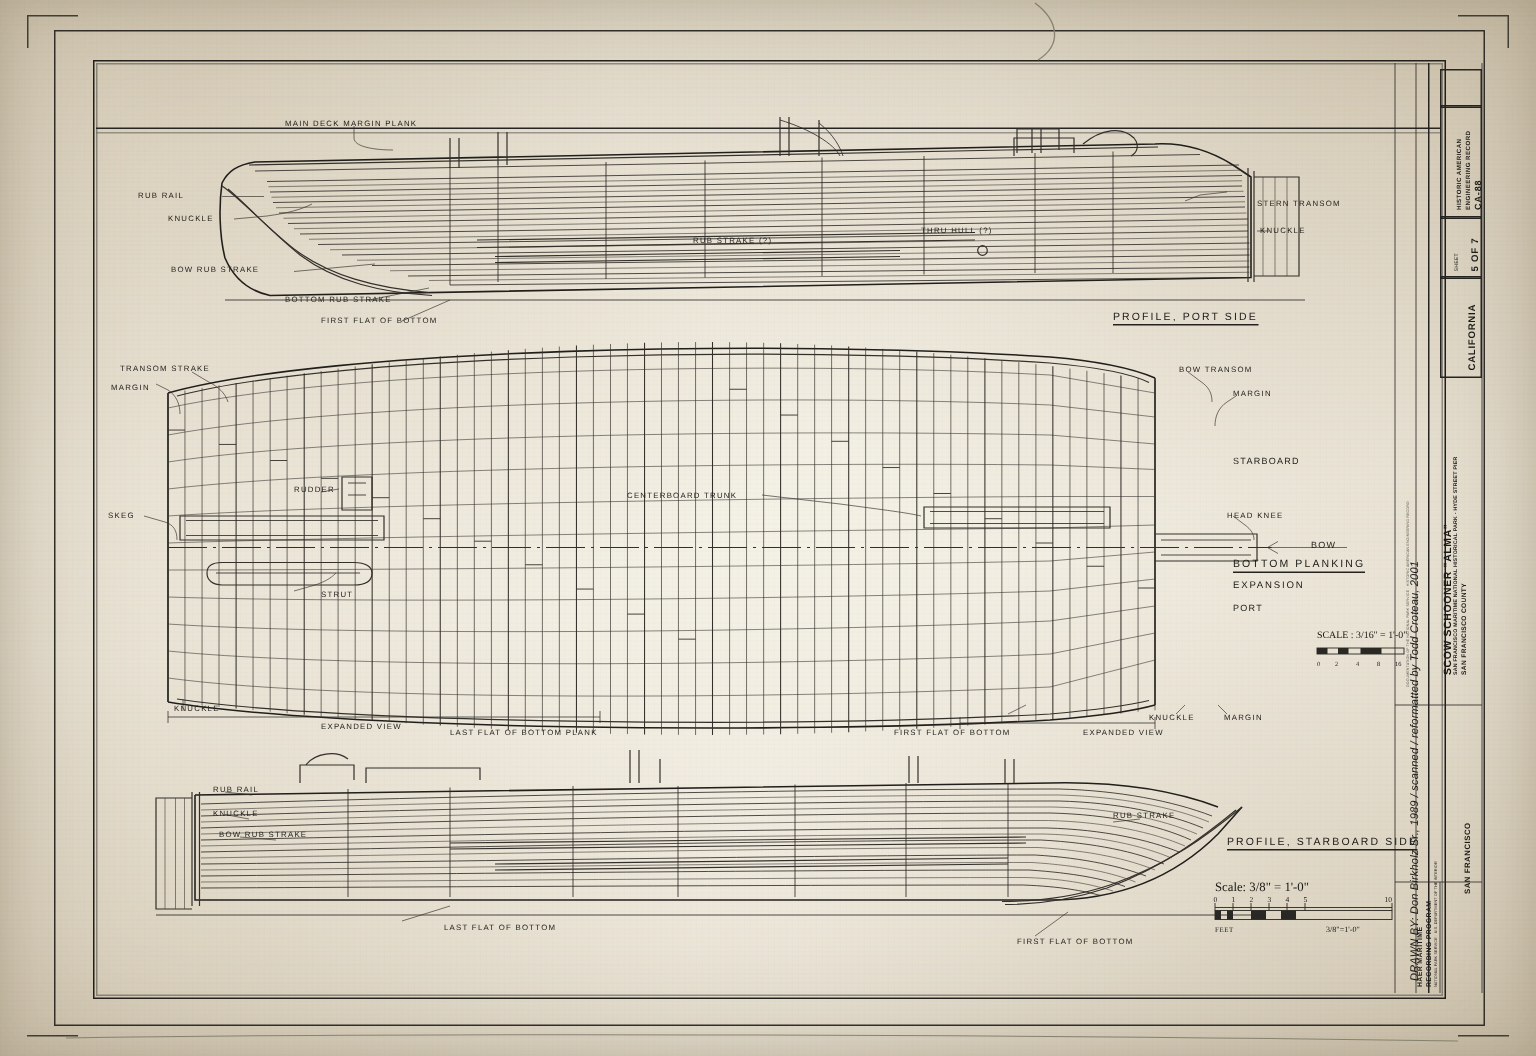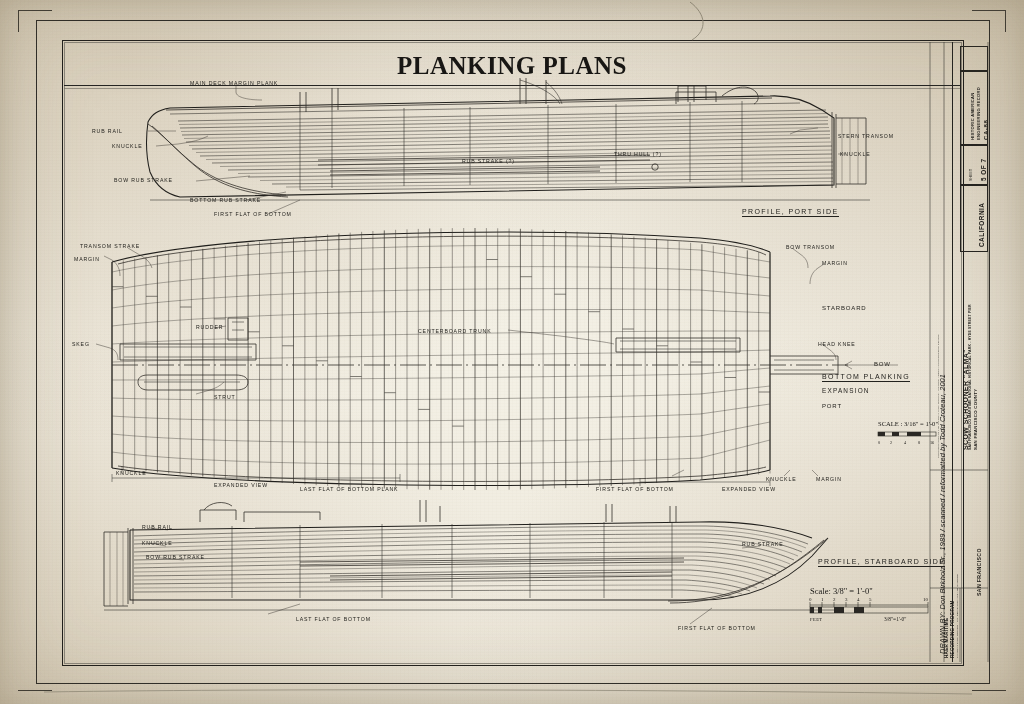--- a/index.html
+++ b/index.html
@@ -78,21 +78,20 @@
   <div class="cmark" style="left:972px;top:10px;width:34px;height:1px;"></div>
   <div class="cmark" style="left:1005px;top:10px;width:1px;height:22px;"></div>
   <div class="cmark" style="left:18px;top:690px;width:34px;height:1px;"></div>
   <div class="cmark" style="left:972px;top:690px;width:34px;height:1px;"></div>
 
   <svg width="1024" height="704">
     <path class="lnf" style="stroke:#8d8878;stroke-width:.9" d="M690 2 C 706 14 708 30 692 40"></path>
     <path class="lnf" style="stroke:#8d8878;stroke-width:.7" d="M44 692 C 300 688 700 690 972 694"></path>
   </svg>
 
-  <div id="title">PLANKING PLANS</div>
 
   <div class="vbox" style="left:952px;top:42px;width:0;height:620px;border-width:0 0 0 1px;"></div>
 
   <div class="vbox" style="left:960px;top:46px;width:26px;height:24px;"></div>
   <div class="vbox" style="left:960px;top:70px;width:26px;height:74px;">
     <div class="vtxt rot" style="left:9px;top:69px;font-size:4.1px;letter-spacing:.3px;font-weight:700;">HISTORIC AMERICAN</div>
     <div class="vtxt rot" style="left:14.5px;top:69px;font-size:4.1px;letter-spacing:.3px;font-weight:700;">ENGINEERING RECORD</div>
     <div class="vtxt rot" style="left:22px;top:69px;font-size:6px;letter-spacing:.6px;font-weight:700;">CA-88</div>
   </div>
   <div class="vbox" style="left:960px;top:144px;width:26px;height:40px;">

